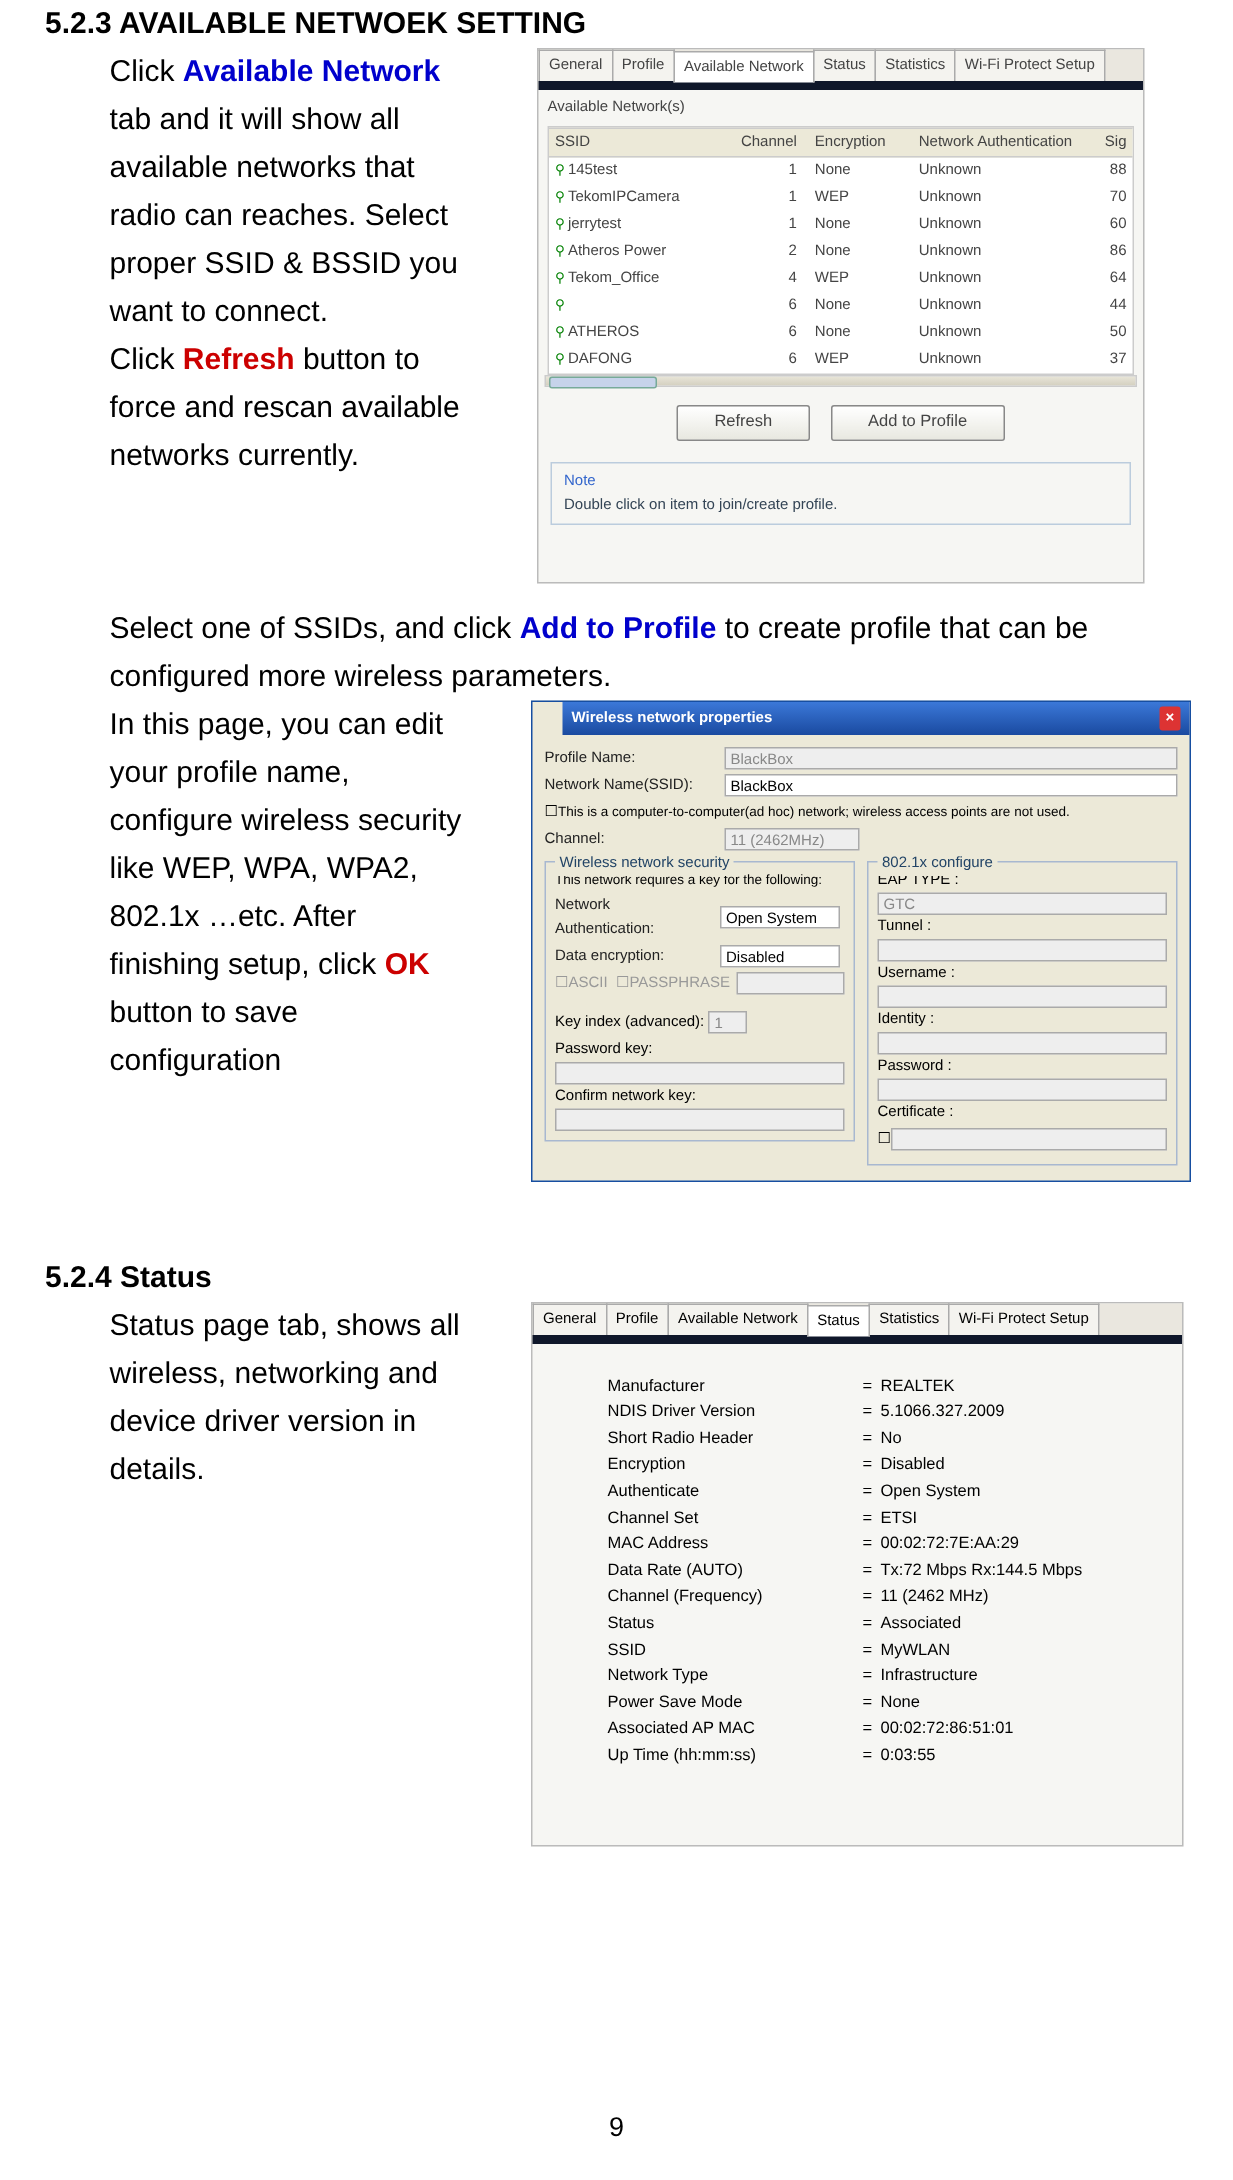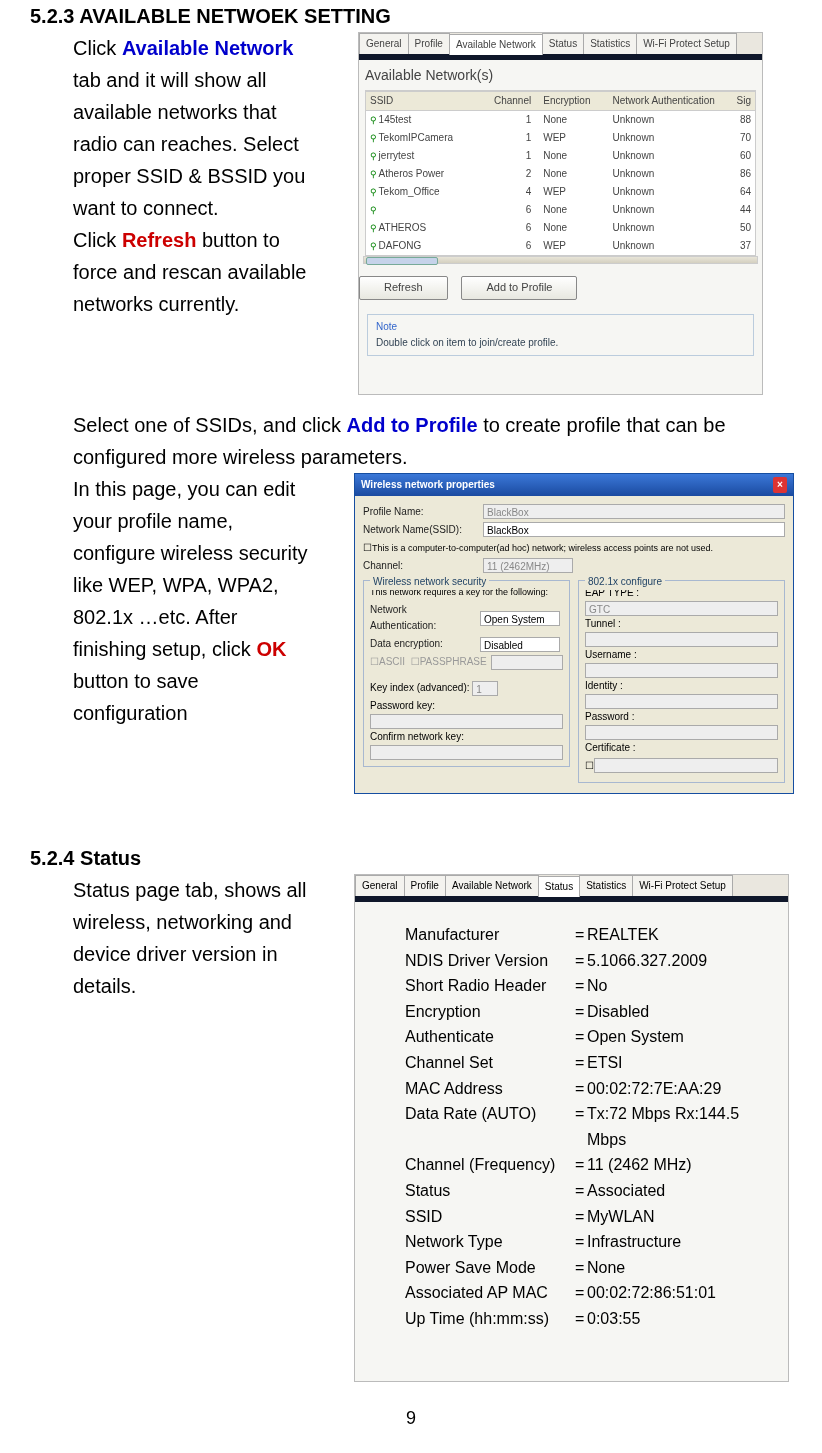--- a/index.html
+++ b/index.html
@@ -30,62 +30,62 @@
   .tabs { display: flex; border-bottom: 6px solid #0f172a; background: #eae7df; }
   .tab {
     padding: 2px 6px;
     border: 1px solid #aaa;
     border-bottom: none;
     background: #f4f3ef;
     margin-right: -1px;
     font-size: 10px;
   }
   .tab.active { background: #fff; position: relative; top: 1px; }
-  .panel-title { font-size: 14px; padding: 4px 6px; }
+  .panel-title { font-size: 10px; padding: 4px 6px; }
   .grid-head, .grid-row { display: flex; font-size: 10px; }
   .grid-head { background: #ece9d8; border-top: 1px solid #ccc; border-bottom: 1px solid #ccc; }
   .cell { padding: 1px 4px; overflow: hidden; white-space: nowrap; }
   .c-ssid { width: 120px; }
   .c-chan { width: 55px; text-align: right; padding-right: 8px;}
   .c-enc { width: 70px; }
   .c-auth { width: 118px; }
   .c-sig { width: 30px; text-align: right; }
   .ssid-ico::before { content: "⚲"; color: green; font-size: 9px; margin-right: 2px; }
   .btn {
     display: inline-block;
     border: 1px solid #888;
     background: linear-gradient(#fff,#e8e8e0);
     padding: 2px 24px;
     font-size: 11px;
     border-radius: 2px;
   }
-  .btn-row { padding: 10px 0 6px; }
+  .btn-row { text-align: center; padding: 10px 0 6px; }
   .note-box { border: 1px solid #bcd; margin: 8px; padding: 4px 8px; font-size: 10px; color: #345; }
   .scrollbar { height: 8px; background: linear-gradient(#e8e5d8, #d4d0c0); margin: 0 4px 2px; border: 1px solid #ccc; position:relative;}
   .scrollbar::after { content:""; position:absolute; left:2px; top:0; width:70px; height:100%; background:#c6d3ea; border:1px solid #7a9; border-radius:2px;}
 
   
   .dlg2 { width: 440px; border: 1px solid #164ea1; margin-left: 4px; background:#ece9d8; font-size:10px;}
-  .dlg2-title { background: linear-gradient(#3b78d8,#1a4aa0); color:#fff; padding:3px 6px; font-weight:bold; display:flex; justify-content:space-between;}
+  .dlg2-title { background: linear-gradient(#3b78d8,#1a4aa0); color:#fff; padding:3px 6px; font-weight:bold; display:flex; justify-content:space-between;margin-left:20px;}
   .dlg2-title .x { background:#d33; color:#fff; width:14px; text-align:center; border-radius:2px;}
   .dlg2-body { padding:6px 8px; }
   .frow { display:flex; align-items:center; margin:2px 0; }
   .flabel { width:120px; padding-right:20px; color:#222;}
   .finput { flex:1; border:1px solid #aaa; background:#fff; height:15px; padding:0 3px;}
   .finput.dis { background:#eee; color:#888;}
   .fieldset { border:1px solid #a8b8d0; margin:4px 0; padding:4px 6px 6px; position:relative;}
   .fieldset-title { position:absolute; top:-7px; left:6px; background:#ece9d8; padding:0 3px; color:#246;}
   .two-col { display:flex; gap:8px; }
   .two-col > div { flex:1;}
   .chk::before { content:"☐ "; }
 
   
   .status-fig { width: 435px; margin-left:4px; border:1px solid #bbb; background:#f6f6f3; font-size:10px; }
   .status-body { padding: 20px 20px 50px 50px; }
-  .status-row { display:flex; font-size:16px; }
+  .status-row { display:flex; font-size:11px; }
   .status-row .k { width:170px; }
   .status-row .e { width:12px; }
   .status-row .v { flex:1; }
 
   .page-num { position:absolute; bottom:20px; left:0; right:0; text-align:center; font-size:18px; }
 </style>
 </head>
 <body>
 
 <div class="section-heading">5.2.3 AVAILABLE NETWOEK SETTING</div>

